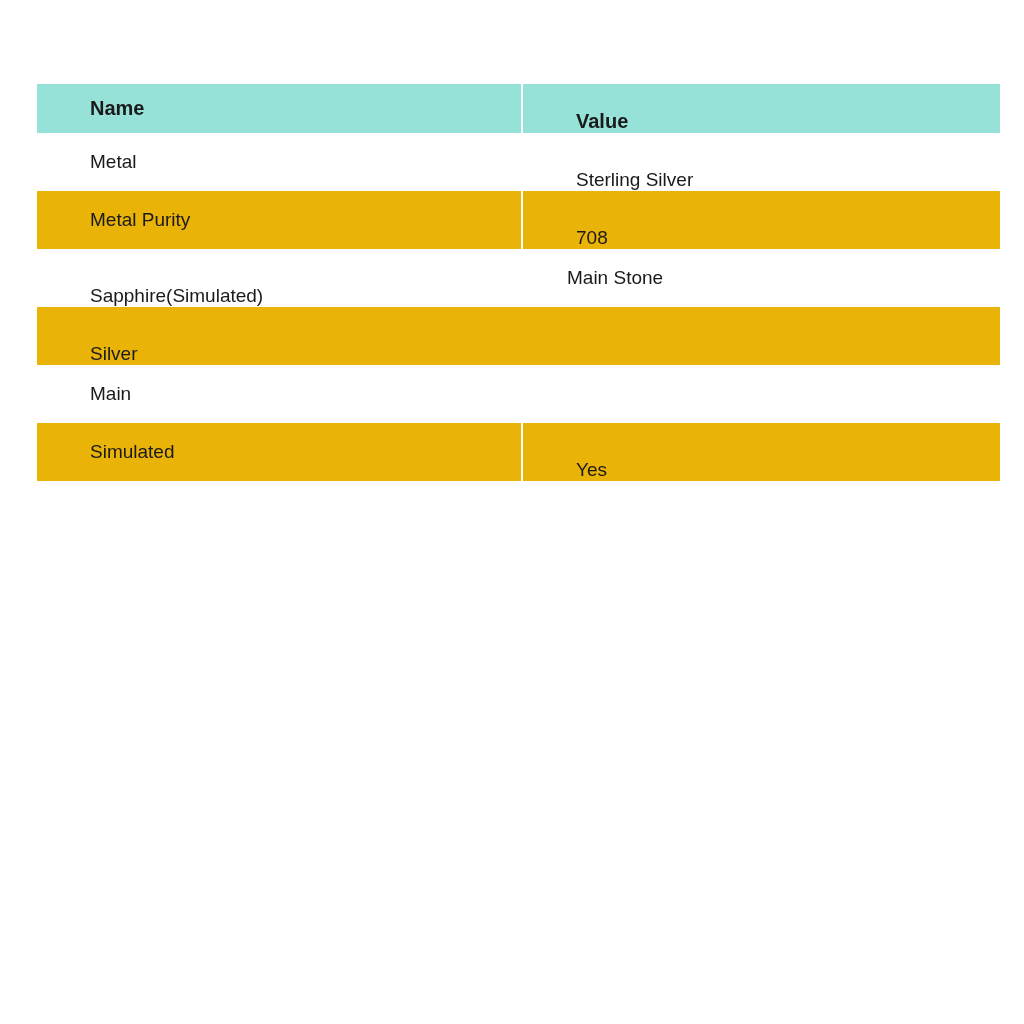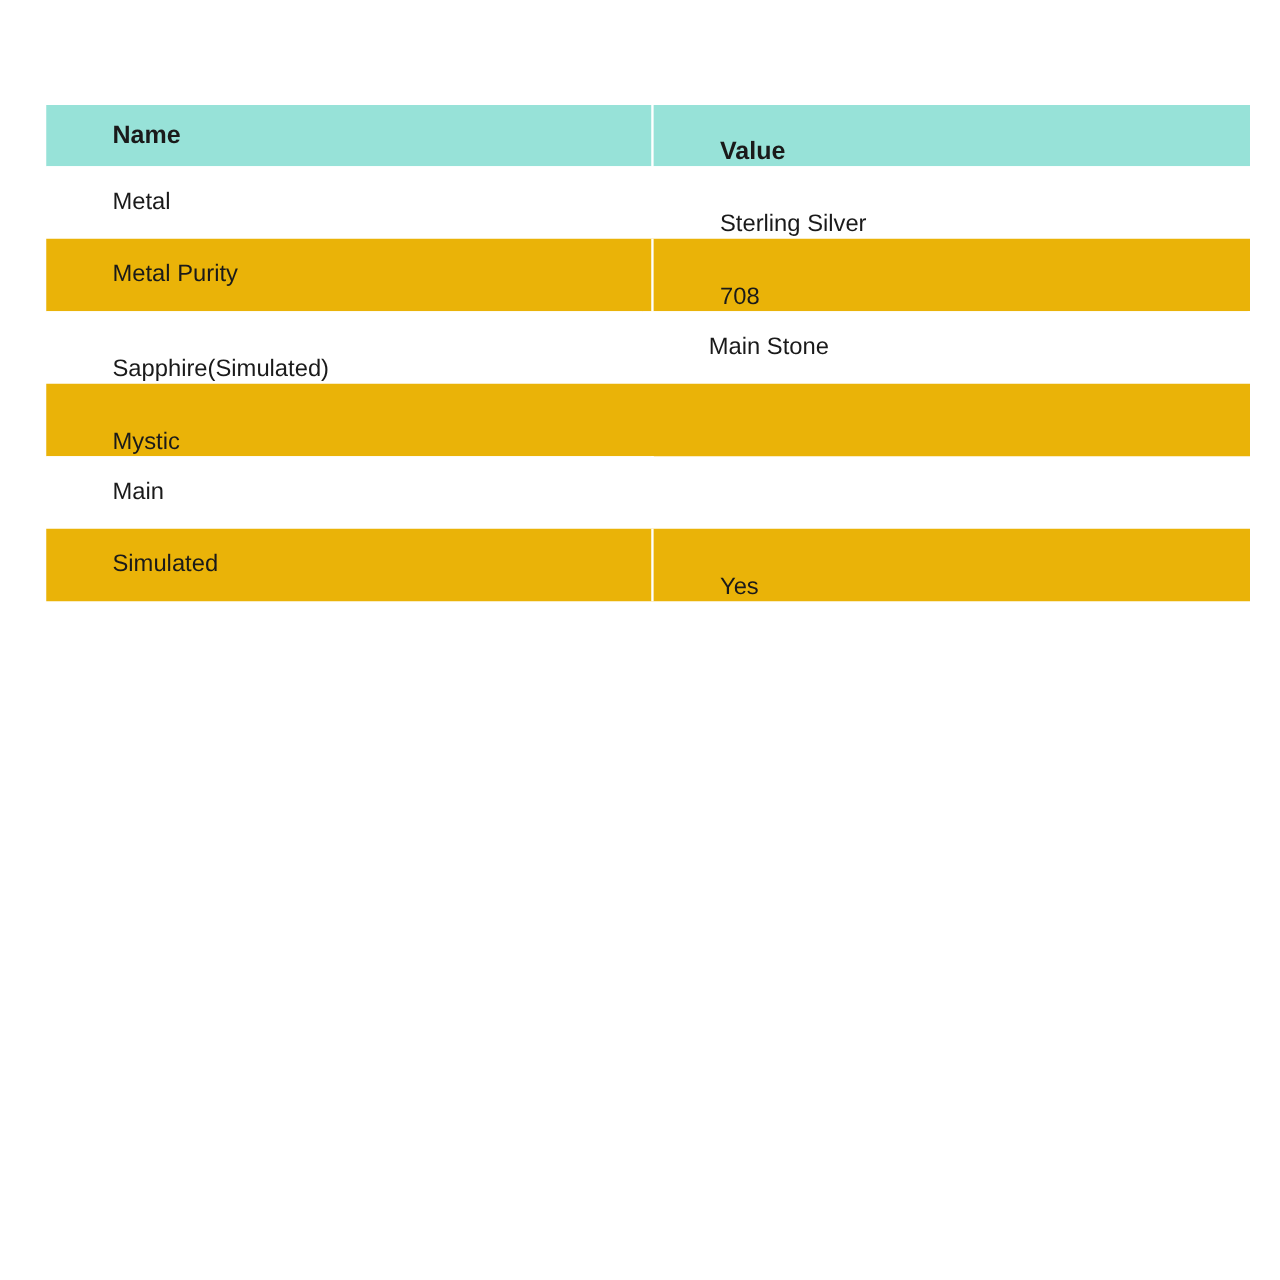--- a/index.html
+++ b/index.html
@@ -94,21 +94,21 @@
     <div class="cell value-col">
       <span>Sapphire(Simulated)</span>
     </div>
     <div class="cell name-col">
       <span>Main Stone</span>
     </div>
   </div>
 
   <div class="row striped">
     <div class="cell value-col">
-      <span>Mystic</span>
+      <span>Silver</span>
     </div>
   </div>
 
   <div class="row">
     <div class="cell name-col">
       <span>Main</span>
     </div>
   </div>
 
   <div class="row striped">

